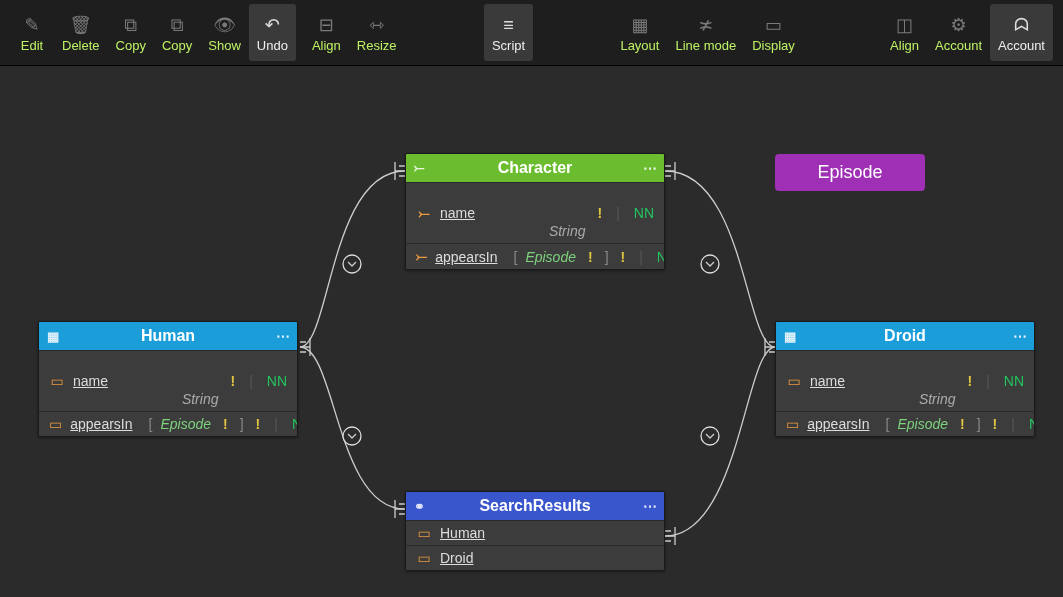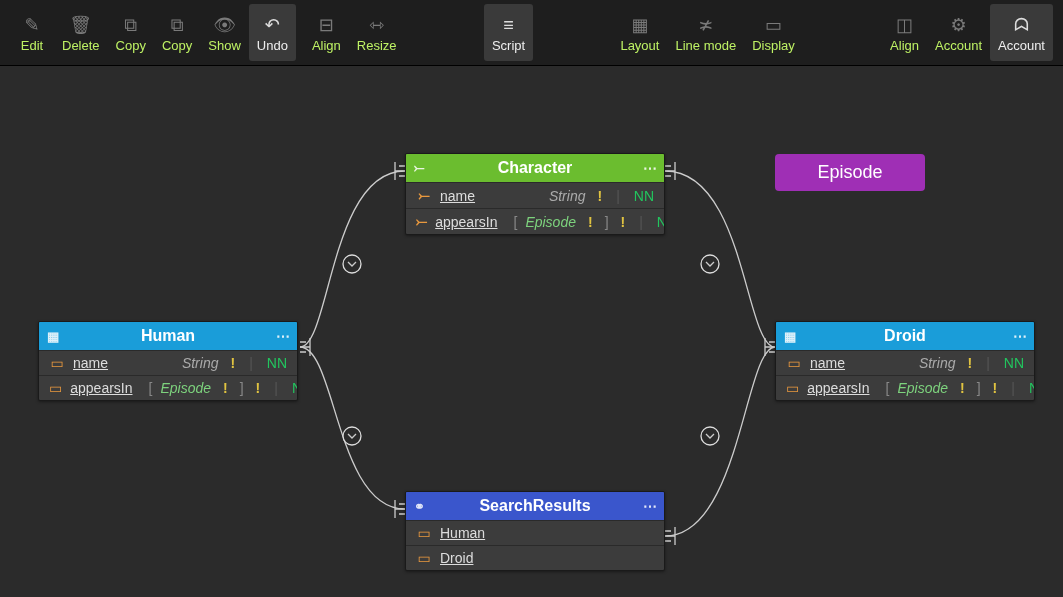--- a/index.html
+++ b/index.html
@@ -96,21 +96,21 @@
   display: flex;
   align-items: center;
   padding: 4px 10px;
   border-top: 1px solid #2a2a2a;
   gap: 8px;
   color: #ddd;
 }
 .row .row-icon { width: 16px; display:flex; justify-content:center; }
 .row .row-name { flex: 0 0 auto; text-decoration: underline; }
 .row .row-fill { flex: 1; }
-.row .row-type { font-style: italic; color: #aaa; }
+.row .row-type { font-style: italic; color: #aaa; margin-top: 36px; }
 .row .type-green { color: #7dd27d; font-style: italic; }
 .row .bracket { color: #888; }
 .row .bang { color: #e0c341; font-weight: bold; padding: 0 4px; }
 .row .nn { color: #22c55e; font-weight: 500; padding-left: 4px;}
 .row .sep { color: #555; padding: 0 2px;}
 .fork-icon {
   color: #e8983e;
   font-weight: bold;
 }
 .box-icon { color: #e8983e; }

